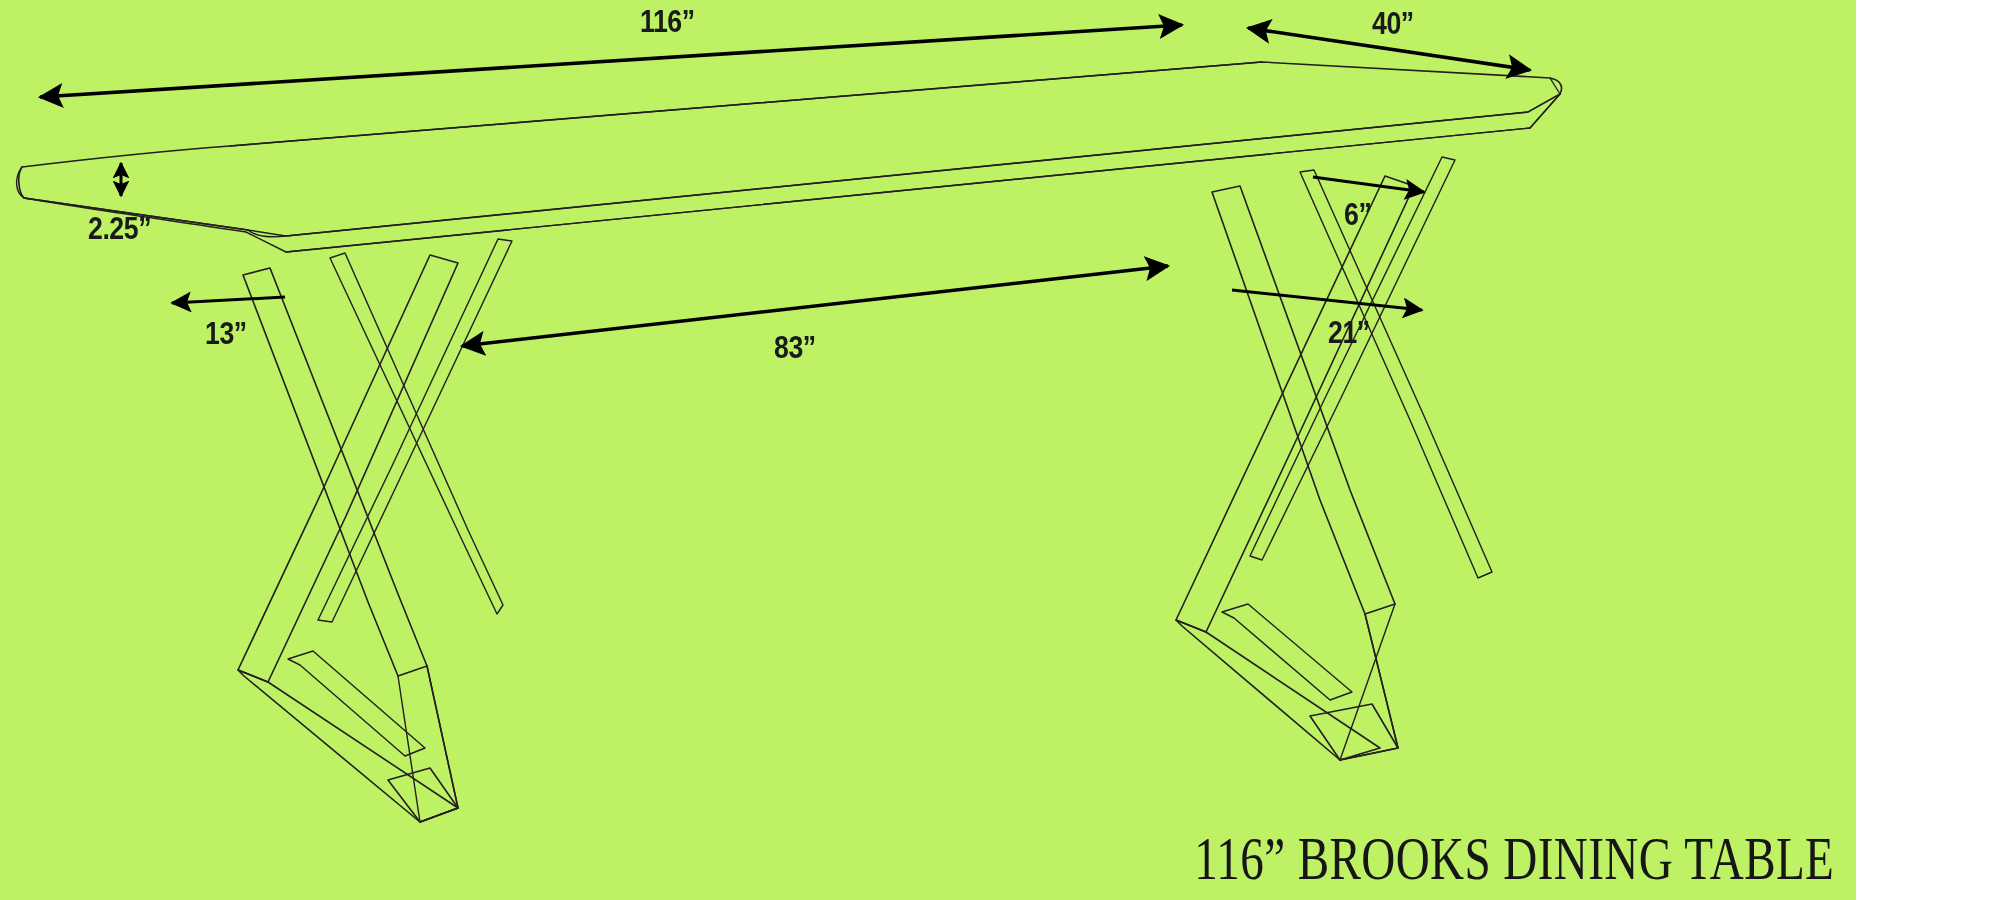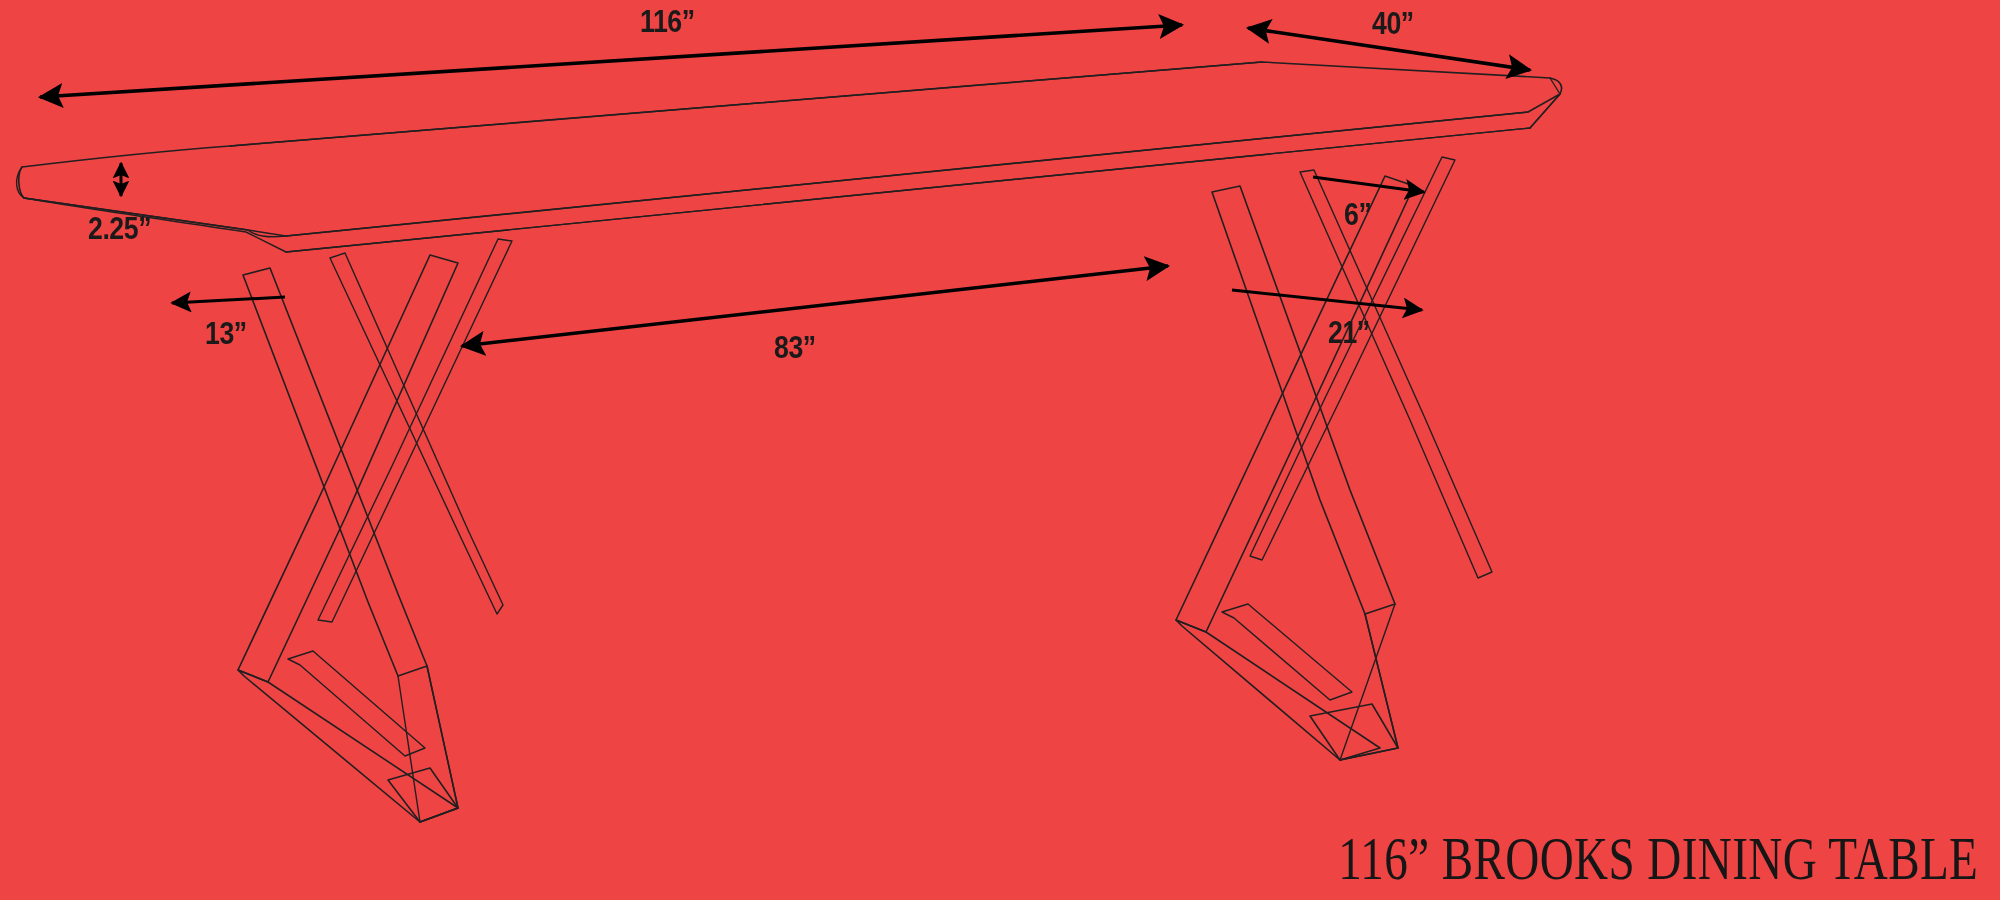--- a/index.html
+++ b/index.html
@@ -2,23 +2,23 @@
 <html><head>
 <meta charset="utf-8">
 <style>
   html, body {
     margin: 0;
     padding: 0;
     background: #ffffff;
   }
   #canvas {
     position: relative;
-    width: 2000px;
+    width: 1856px;
     height: 900px;
-    background: #ef4444;
+    background: #bef264;
     overflow: hidden;
     font-family: "Liberation Sans", sans-serif;
   }
   svg.drawing {
     position: absolute;
     left: 0;
     top: 0;
     width: 2000px;
     height: 900px;
   }

